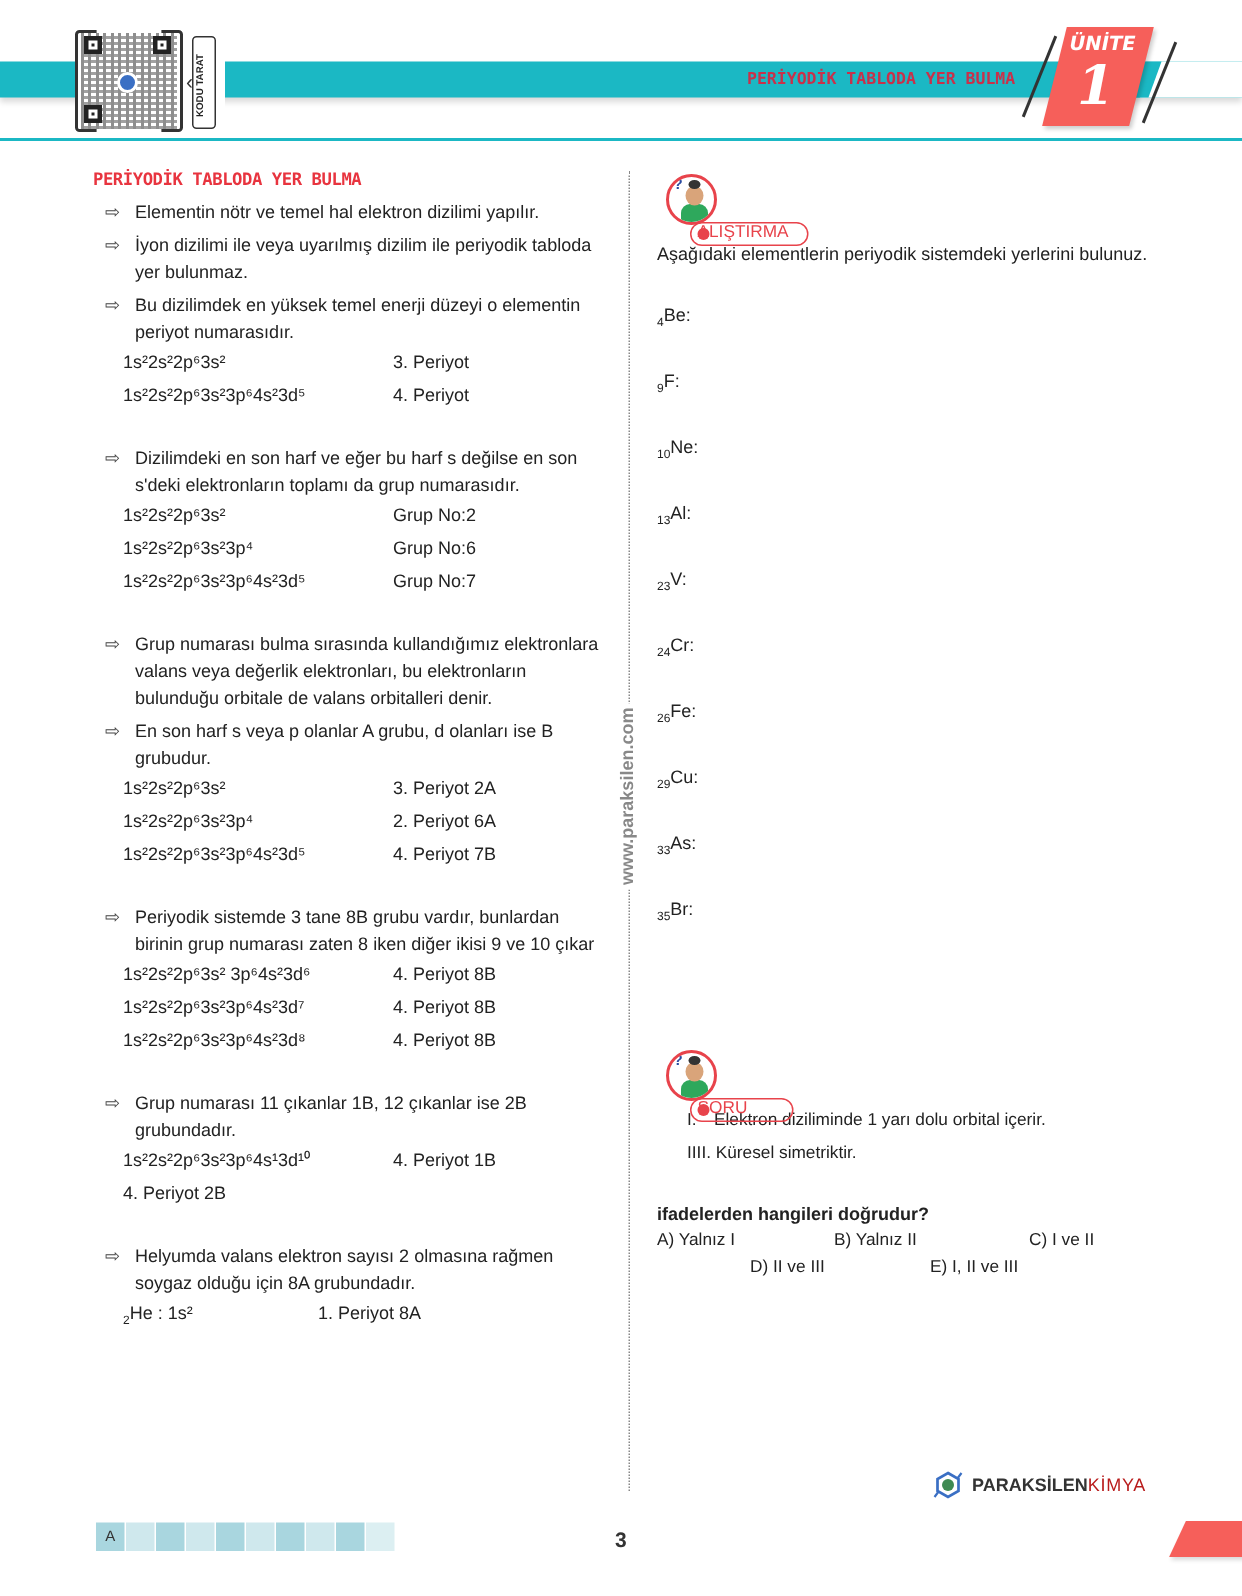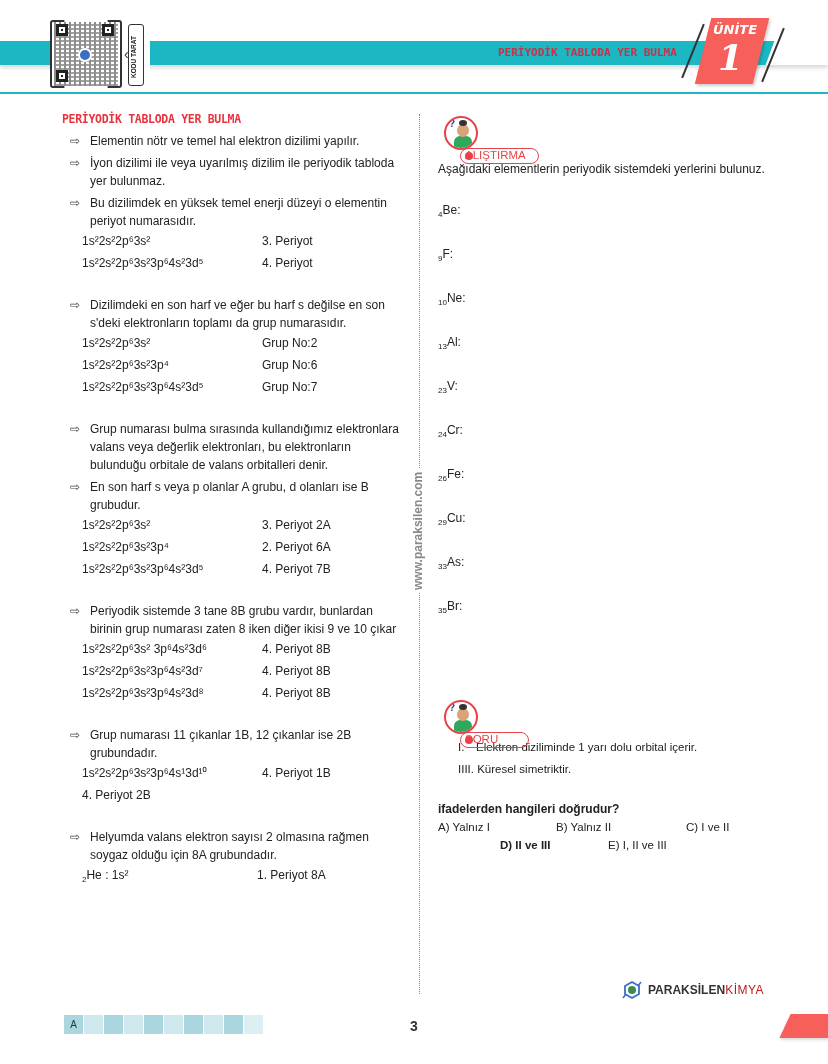--- a/index.html
+++ b/index.html
@@ -163,21 +163,21 @@
   <div class="row">
       <span class="cfg">1s²2s²2p⁶3s²3p⁶4s¹3d¹⁰</span>
       <span>4. Periyot 1B</span>
     </div>
   <div class="row">
       <span>4. Periyot 2B</span>
     </div>
 
   <div class="gap-l"></div>
   <div class="bullet"><span class="arrow">⇨</span><span>Helyumda valans elektron sayısı 2 olmasına rağmen soygaz olduğu için 8A grubundadır.</span></div>
-  <div class="row" style="padding-left:20px;gap:45px;">
+  <div class="row" style="padding-left:20px;">
     <span style="width:130px;"><sub>2</sub><span>He : 1s²</span></span>
     <span>1. Periyot 8A</span>
   </div>
 </div>
 
 <div class="right">
   <div class="badge">
     <div class="avatar">
       <div class="avatar-body"></div>
         <div class="avatar-head"></div>
@@ -217,21 +217,21 @@
       <span>IIII. Küresel simetriktir.</span>
     </div>
   <div class="q-title" style="margin-top:20px;">ifadelerden hangileri doğrudur?</div>
   <div class="opts">
     <div class="opt-row">
       <span style="width:118px;">A) Yalnız I</span>
       <span style="width:130px;">B) Yalnız II</span>
       <span>C) I ve II</span>
     </div>
     <div class="opt-row" style="padding-left:62px;">
-      <span style="width:108px;font-weight:bold;">D) II ve III</span>
+      <span style="width:120px;">D) II ve III</span>
       <span>E) I, II ve III</span>
     </div>
   </div>
 </div>
 
 <div style="position:absolute;left:64px;top:1015px;display:flex;gap:1px;">
   <div style="width:19px;height:19px;background:#a9d6df;font-size:10px;text-align:center;line-height:19px;color:#333;">A</div>
   <div style="width:19px;height:19px;background:#cfe8ed;"></div>
   <div style="width:19px;height:19px;background:#a9d6df;"></div>
   <div style="width:19px;height:19px;background:#cfe8ed;"></div>

